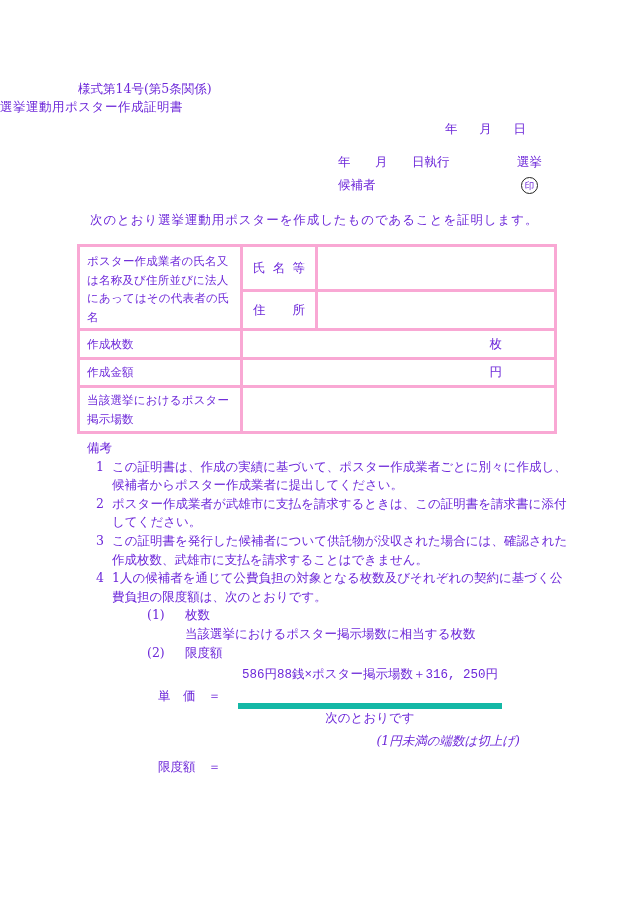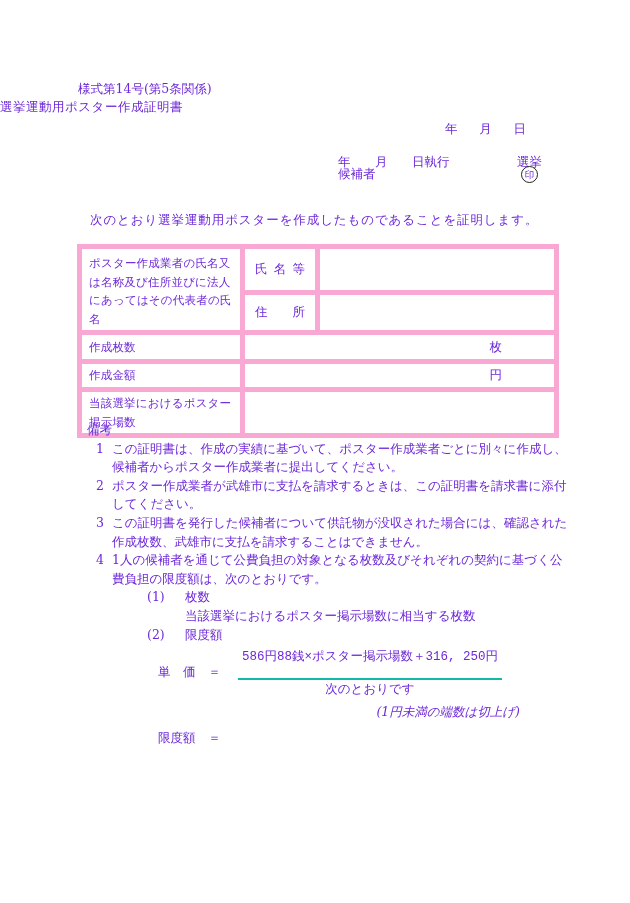--- a/index.html
+++ b/index.html
@@ -21,65 +21,65 @@
   
   .form-number { left: 78px; top: 80px; }
   .doc-title { left: 0; top: 98px; width: 100%; text-align: left; letter-spacing: 0.5px; }
   .date-line { left: 445px; top: 120px; width: 81px; display: flex; justify-content: space-between; }
   .election-line { left: 338px; top: 153px; width: 215px; height: 19px; }
   .election-line span { position: absolute; top: 0; }
   .el-year { left: 0; }
   .el-month { left: 37px; }
   .el-day { left: 74px; }
   .el-election { left: 179px; }
-  .candidate-line { left: 338px; top: 165px; width: 215px; height: 20px; }
+  .candidate-line { left: 338px; top: 176px; width: 215px; height: 20px; }
   .candidate-label { position: absolute; left: 0; top: 0; }
   .seal {
     position: absolute; left: 183px; top: 1px;
     width: 17px; height: 17px;
     border: 1px solid #222; border-radius: 50%;
     font-size: 9.5px; line-height: 15px; text-align: center;
   }
 
   
   .intro { left: 77px; top: 211px; width: 472px; text-indent: 13px; letter-spacing: 0.9px; }
 
   
   .cert-table {
     position: absolute; left: 77px; top: 244px;
     width: 477px; border-collapse: collapse; table-layout: fixed;
     font-size: 12.5px; line-height: 18.5px;
   }
-  .cert-table td { border: 5px solid #f9a8d4; padding: 2px 6px; vertical-align: middle; }
+  .cert-table td { border: 3px solid #f9a8d4; padding: 2px 6px; vertical-align: middle; }
   .cert-table td.lbl { font-size: 11.5px; letter-spacing: 0.2px; padding-left: 7px; }
   .cert-table td.lbl-top { vertical-align: top; padding-top: 5px; }
   .cert-table td.sub { text-align: justify; text-align-last: justify; padding: 2px 10px; }
   .cert-table td.unit { text-align: right; padding-right: 52px; }
   .row-name td { height: 34px; }
   .row-addr td { height: 30px; }
   .row-sheets td { height: 29px; }
   .row-amount td { height: 28px; }
   .row-sites td { height: 46px; }
 
   
-  .notes { left: 87px; top: 421px; width: 486px; }
+  .notes { left: 87px; top: 439px; width: 486px; }
   .note-item { display: flex; }
   .note-num { flex: none; width: 16px; margin-left: 9px; }
   .note-text { flex: 1; }
   .sub-row { display: flex; }
   .sub-num { flex: none; margin-left: 60px; width: 38px; }
   .sub-body { margin-left: 98px; }
 
   .f-row { display: flex; align-items: center; margin-left: 71px; }
   .f-label { flex: none; width: 38px; }
   .f-eq { flex: none; margin-left: 12px; width: 13px; text-align: center; }
   .f-content { margin-left: 17px; }
   .formula-unit { margin-top: 4px; font-family: Liberation Mono, monospace; }
   .fraction { text-align: center; }
-  .fraction .num { display: block; border-bottom: 2px solid #14b8a6; padding: 0 4px 11px 4px; }
+  .fraction .num { display: block; border-bottom: 6px solid #14b8a6; padding: 0 4px 18px 4px; }
   .fraction .den { display: block; padding-top: 1px; }
   .rounding { text-align: right; padding-right: 53px; margin-top: 4px; font-style: italic; }
   .formula-limit { margin-top: 7px; }
 </style>
 </head>
 <body>
 
 <div class="page">
 
   <div class="abs form-number">様式第14号(第5条関係)</div>

